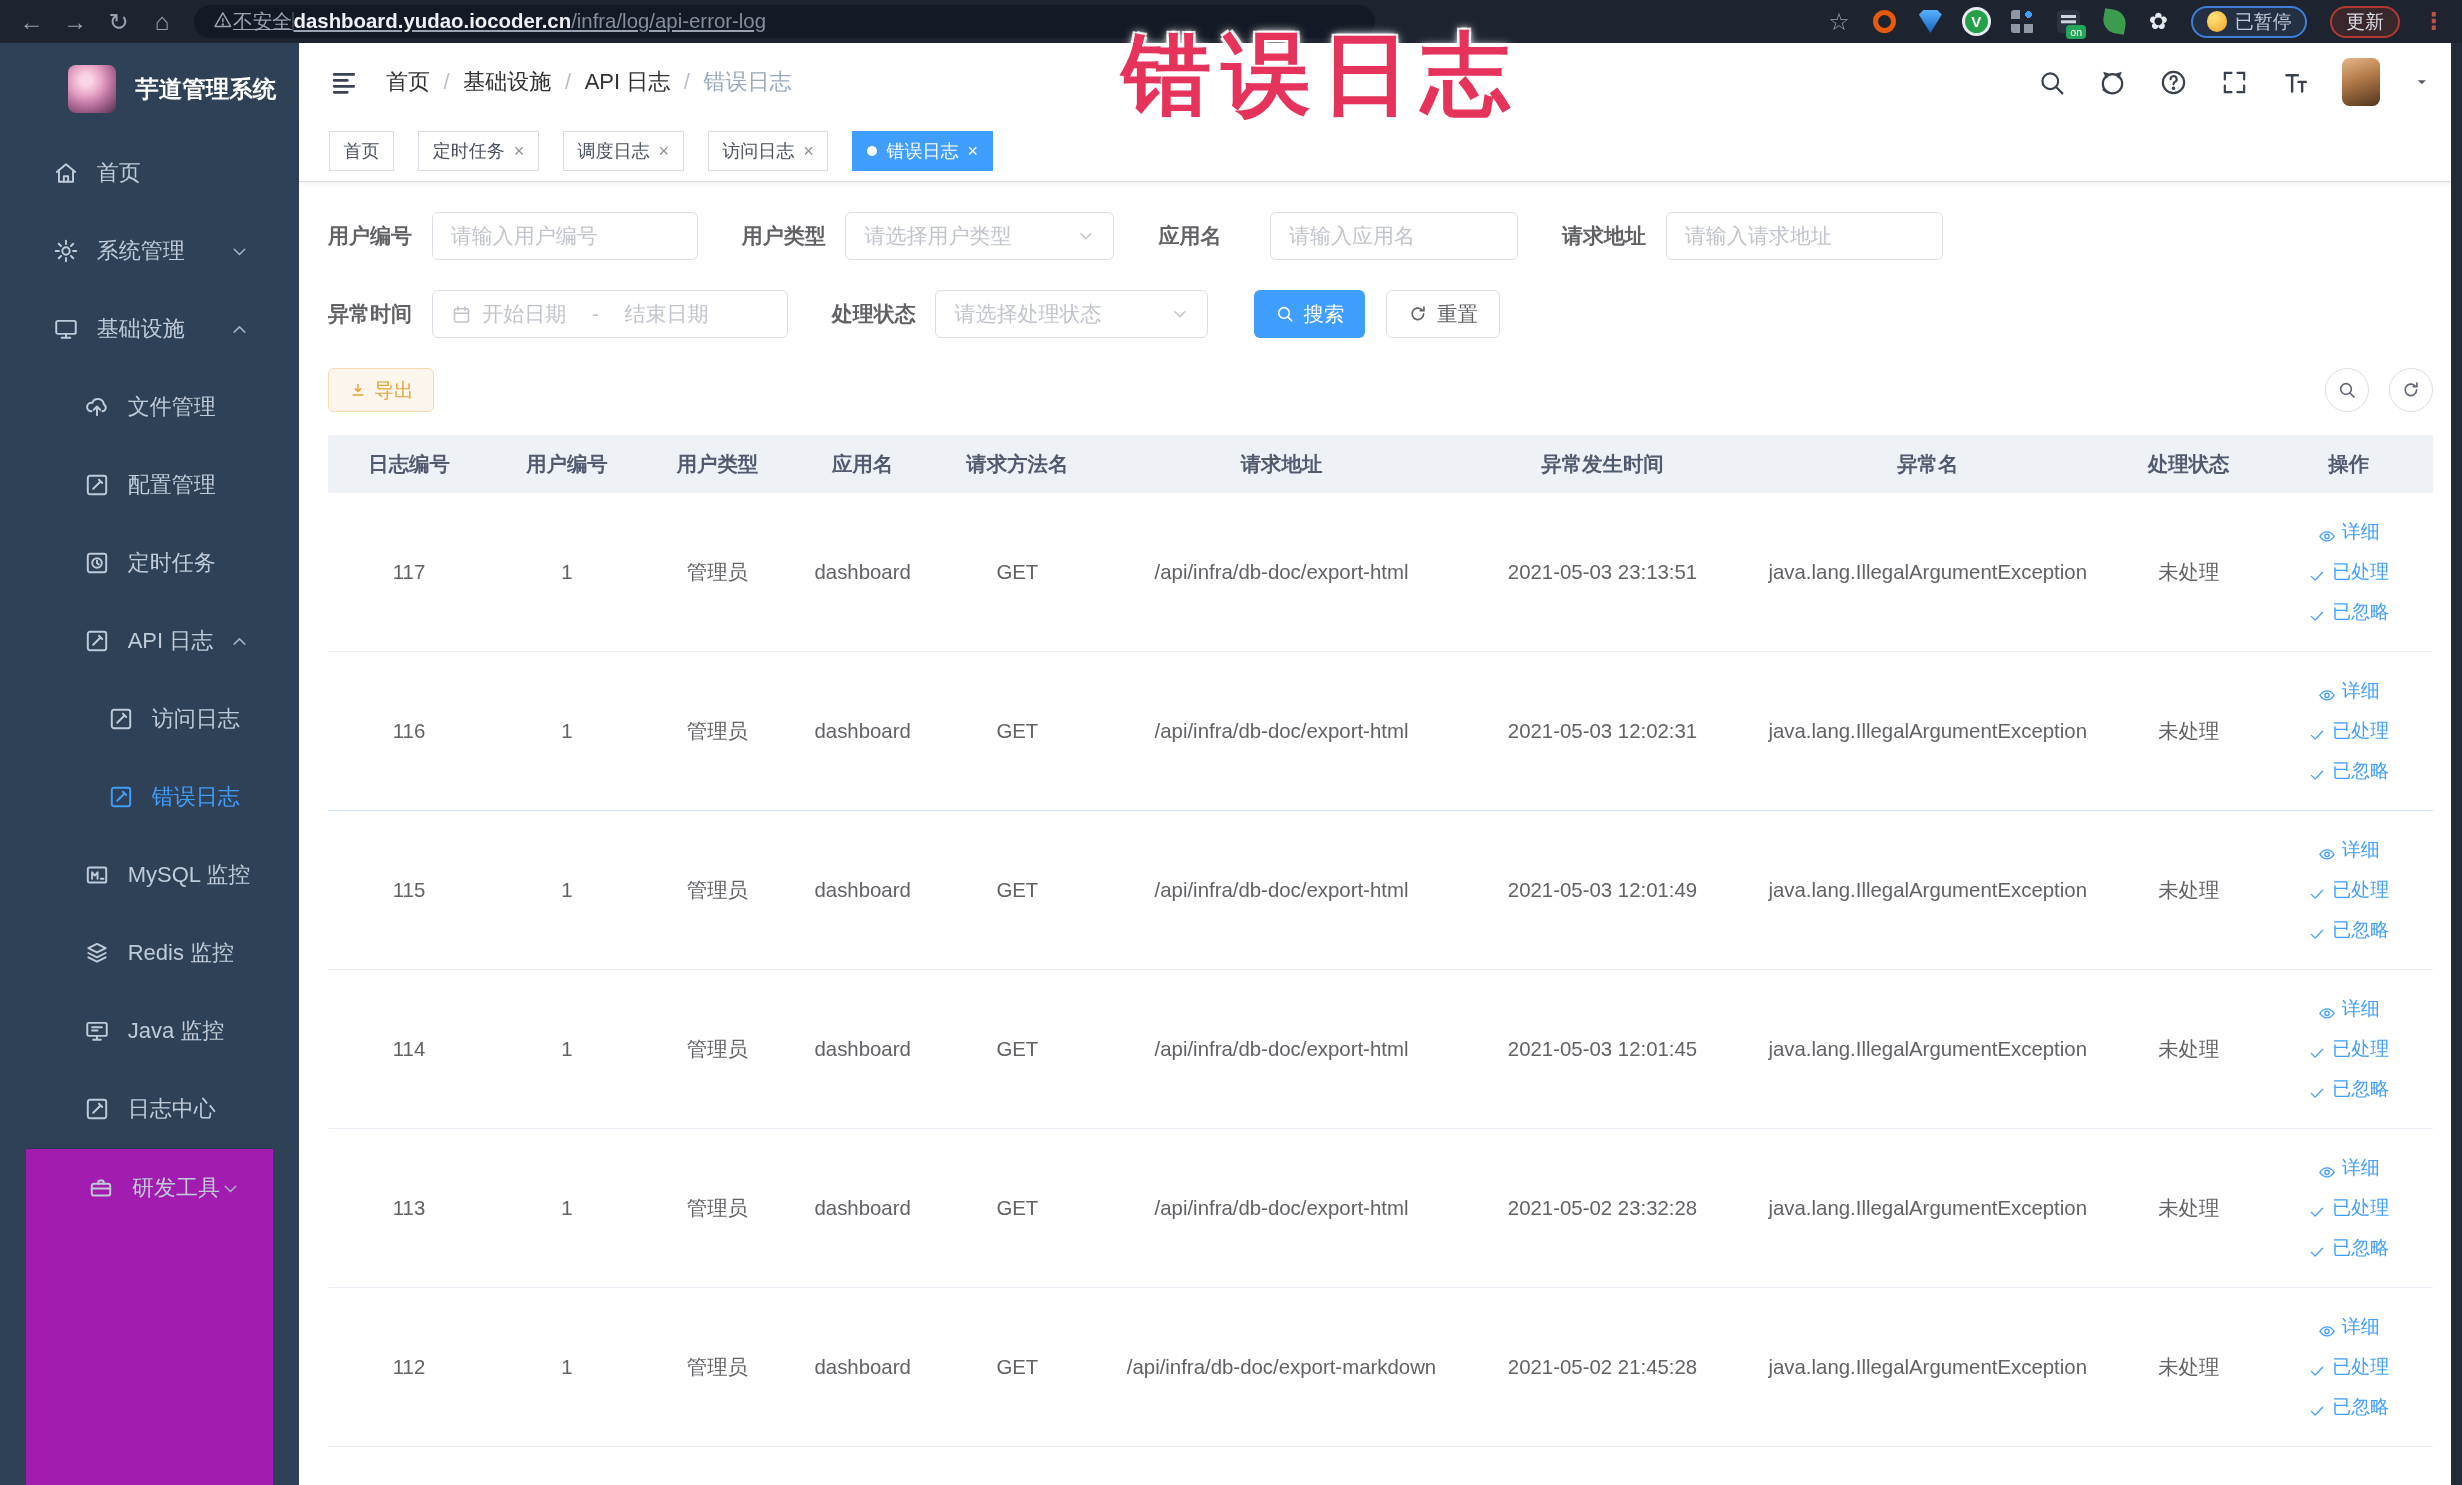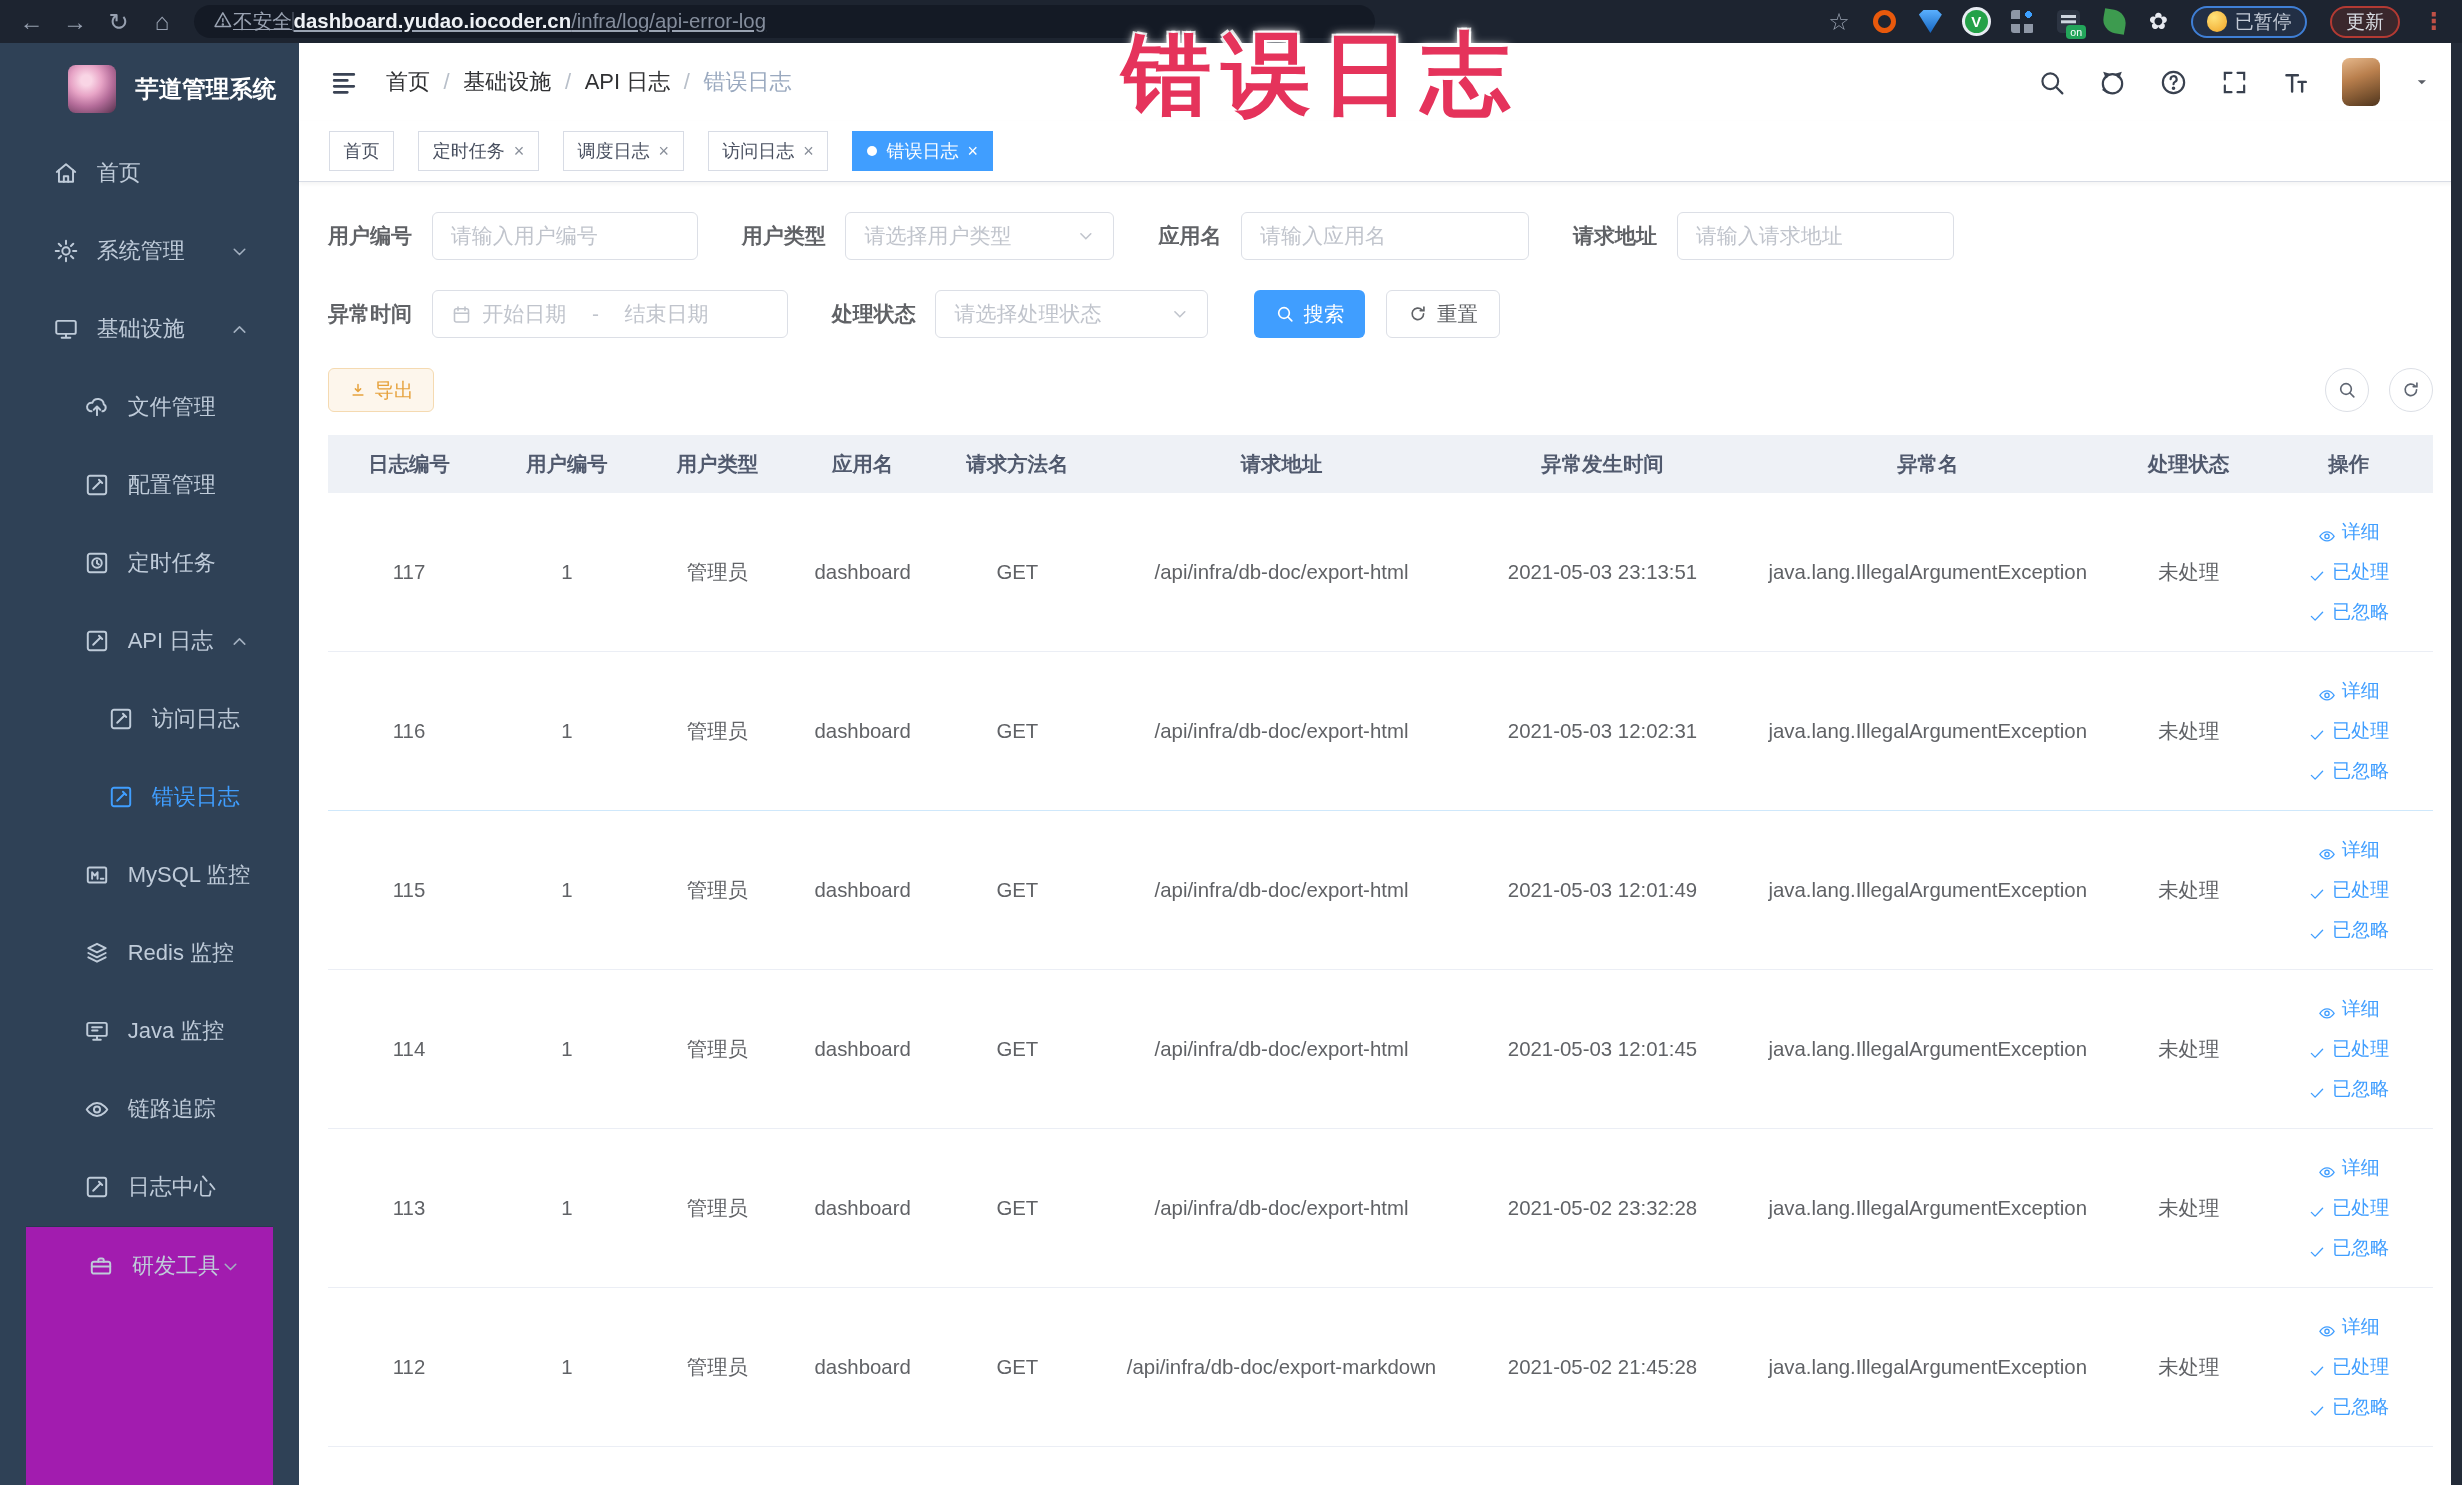--- a/index.html
+++ b/index.html
@@ -101,21 +101,21 @@
   .f-group { display:flex; align-items:center; margin-right:44px; }
   .f-label { font-size:21px; color:#606266; font-weight:700; margin-right:19.7px; white-space:nowrap; }
   .f-input { height:48px; border:1.5px solid #dcdfe6; border-radius:6px; padding:0 18px; font-size:21px;
     color:#606266; display:flex; align-items:center; background:#fff; gap:10.6px; }
   .ph { color:#c0c4cc; white-space:nowrap; overflow:hidden; }
   .f-chev { margin-left:auto; width:19.7px; height:19.7px; color:#c0c4cc; flex:0 0 auto; }
   .f-chev svg { width:19.7px; height:19.7px; }
   .cal-ic { width:21px; height:21px; color:#c0c4cc; flex:0 0 auto; }
   .cal-ic svg { width:21px; height:21px; }
   .range-sep { color:#c0c4cc; padding:0 15px; }
-  .w-user { width:266px; } .w-type { width:269px; } .w-app { width:288px; } .w-url { width:277px; }
+  .w-user { width:266px; } .w-type { width:269px; } .w-app { width:248px;margin-left:29px; } .w-url { width:277px; }
   .w-date { width:356px; } .w-status { width:273px; }
   .btn { height:48px; display:inline-flex; align-items:center; gap:9px; border-radius:6px;
     font-size:20.4px; padding:0 21px; cursor:pointer; white-space:nowrap; }
   .btn svg { width:19.7px; height:19.7px; }
   .btn-search { background:#409EFF; color:#fff; margin-left:1.5px; }
   .btn-reset { background:#fff; border:1.5px solid #dcdfe6; color:#606266; margin-left:21px; }
 
   .toolbar { display:flex; align-items:center; margin:4.5px 0 23px; }
   .btn-export { height:44px; background:#fdf6ec; border:1.5px solid #f5dab1; color:#e6a23c; font-size:19.7px;
     padding:0 19.7px; gap:7.6px; display:inline-flex; align-items:center; border-radius:6px; cursor:pointer; }
@@ -307,29 +307,20 @@
             <svg viewBox="0 0 24 24" fill="none" stroke="currentColor" stroke-width="1.8" stroke-linecap="round" stroke-linejoin="round">
               <rect x="3" y="4.5" width="18" height="12" rx="1.5"></rect>
               <path d="M12 16.5V20M8.5 20h7M7.5 8.5h9M7.5 11.5h5"></path>
             </svg>
           </span>
           <span class="s-label">Java 监控</span>
         </div>
         <div class="s-item lvl2">
           <span class="s-icon">
             <svg viewBox="0 0 24 24" fill="none" stroke="currentColor" stroke-width="1.8" stroke-linecap="round" stroke-linejoin="round">
-              <path d="M2.5 12.5S6.5 6.5 12 6.5s9.5 6 9.5 6-4 6-9.5 6-9.5-6-9.5-6z"></path>
-              <circle cx="12" cy="12.5" r="2.8"></circle>
-            </svg>
-          </span>
-          <span class="s-label">链路追踪</span>
-        </div>
-        <div class="s-item lvl2">
-          <span class="s-icon">
-            <svg viewBox="0 0 24 24" fill="none" stroke="currentColor" stroke-width="1.8" stroke-linecap="round" stroke-linejoin="round">
               <rect x="3.5" y="3.5" width="17" height="17" rx="2"></rect>
               <path d="M8.5 15.5L15 9M13.8 7.2l3 3"></path>
             </svg>
           </span>
           <span class="s-label">日志中心</span>
         </div>
       </div>
     <div class="sidebar-bottom" id="menu-bottom">
         <div class="s-item lvl1">
           <span class="s-icon">

